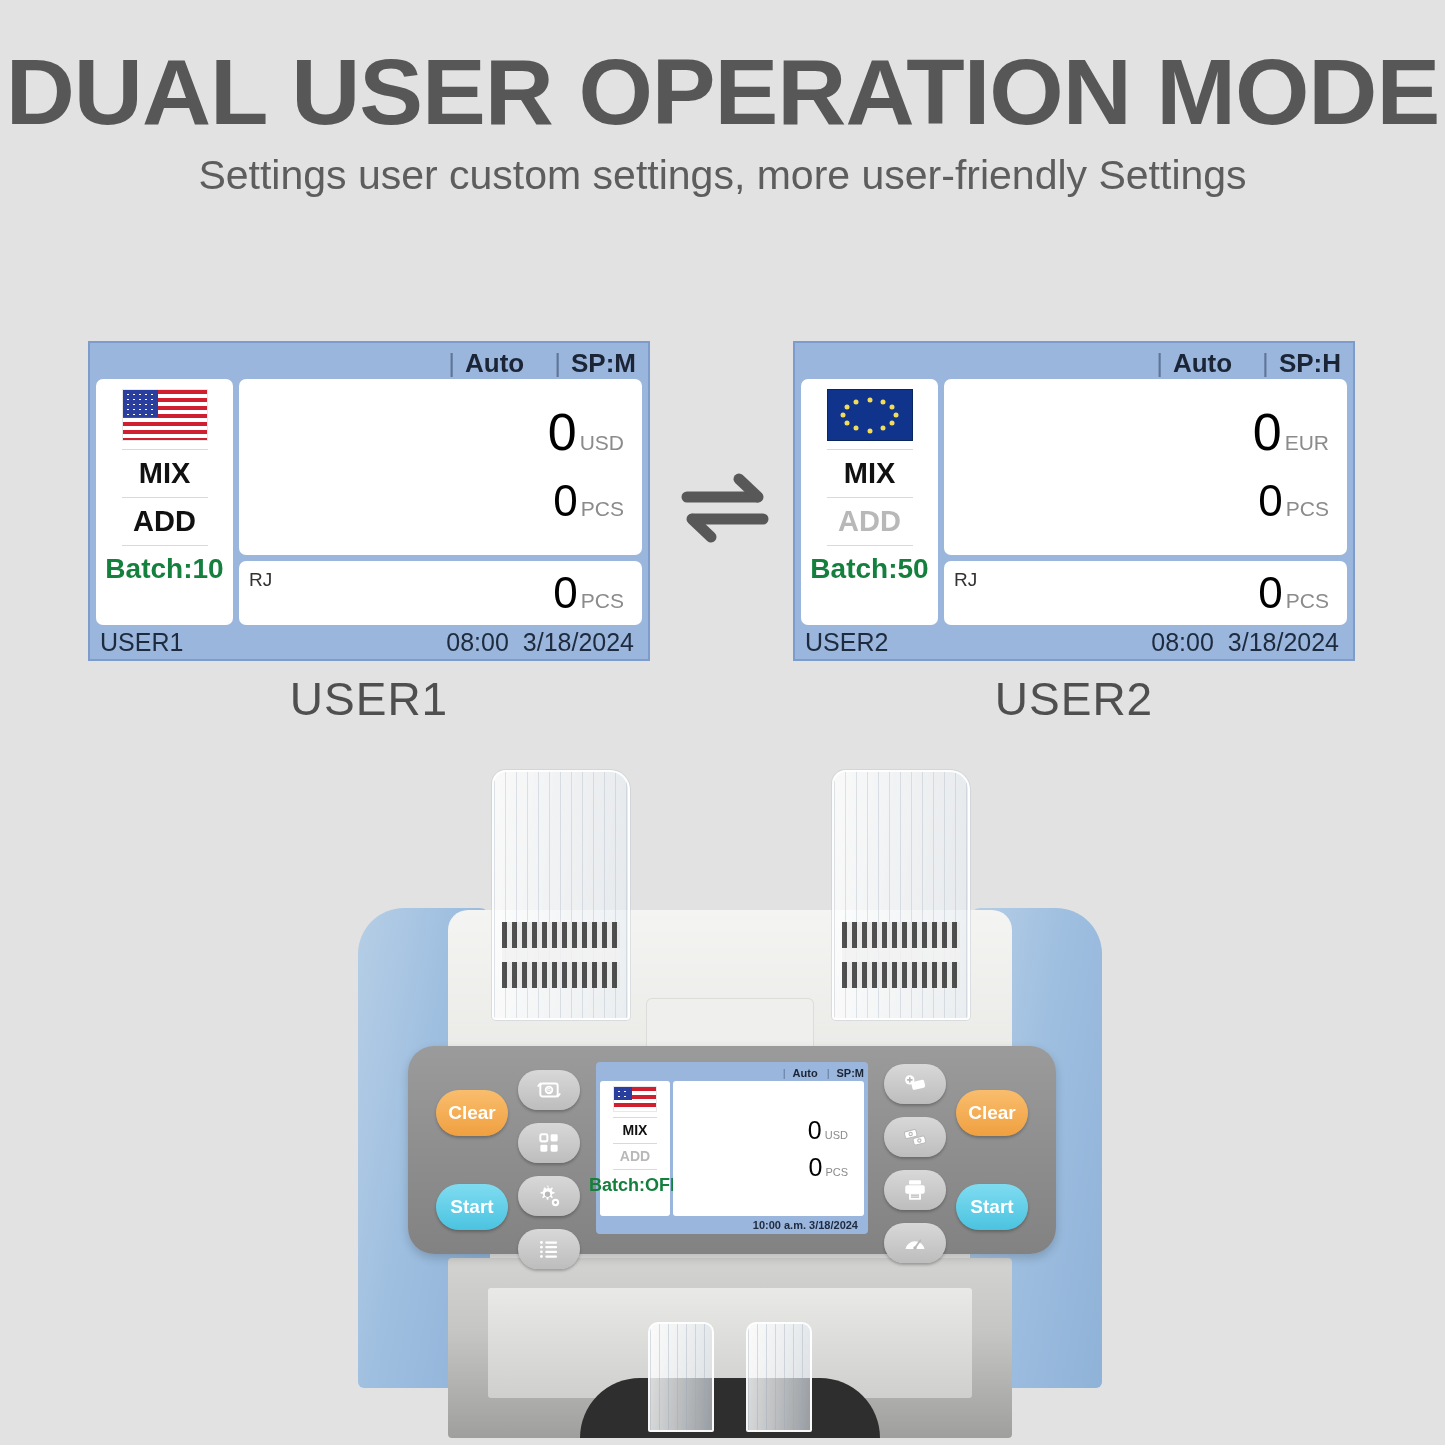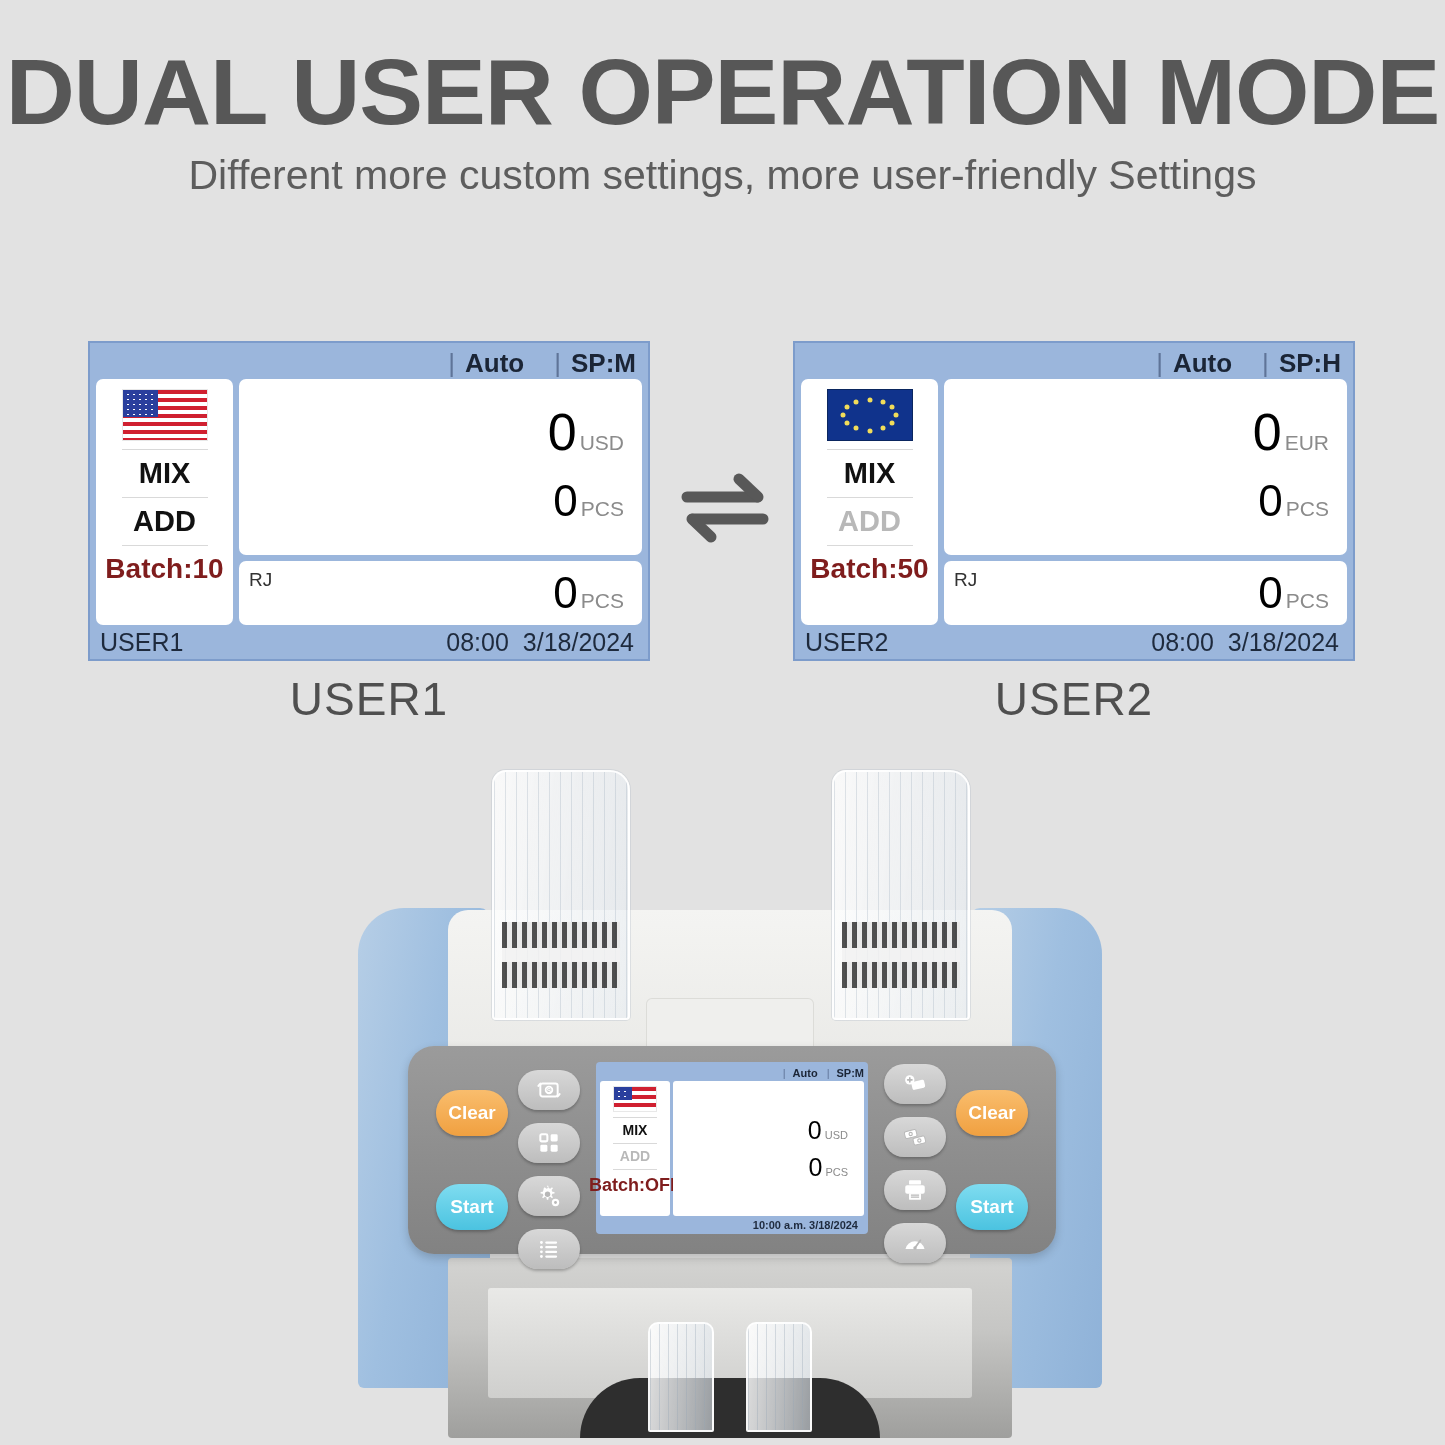--- a/index.html
+++ b/index.html
@@ -48,21 +48,21 @@
   .lcd-body { flex: 1; display: flex; gap: 6px; }
   .lcd-left {
     width: 137px; background: #ffffff; border-radius: 7px;
     display: flex; flex-direction: column; align-items: center;
     padding: 10px 4px 6px 4px;
   }
   .flag-box { width: 86px; height: 52px; position: relative; margin-bottom: 4px; }
   .sep { width: 86px; height: 1px; background: #d9d9d9; margin: 4px 0; }
   .mode-txt { font-size: 29px; font-weight: 700; color: #111; line-height: 1.35; }
   .mode-txt.dim { color: #b8b8b8; }
-  .batch-txt { font-size: 28px; font-weight: 700; color: #7f1d1d; line-height: 1.35; white-space: nowrap; }
+  .batch-txt { font-size: 28px; font-weight: 700; color: #15803d; line-height: 1.35; white-space: nowrap; }
 
   .lcd-right { flex: 1; display: flex; flex-direction: column; gap: 6px; }
   .panel-main {
     flex: 1; background: #fff; border-radius: 7px;
     display: flex; flex-direction: column; justify-content: center;
     align-items: flex-end; padding: 0 18px 4px 0; gap: 26px;
   }
   .panel-rj {
     height: 64px; background: #fff; border-radius: 7px; position: relative;
     display: flex; align-items: center; justify-content: flex-end; padding-right: 18px;
@@ -194,21 +194,21 @@
   .guide .ribs { position: absolute; inset: 0;
     background: repeating-linear-gradient(to right, rgba(150,165,180,.35) 0 1px, transparent 1px 9px); }
   .guide.l { left: 200px; } .guide.r { right: 200px; }
 </style>
 </head>
 <body>
 
 <div class="page">
 
   <div class="main-title">DUAL USER OPERATION MODE</div>
-  <div class="sub-title">Different more custom settings, more user-friendly Settings</div>
+  <div class="sub-title">Settings user custom settings, more user-friendly Settings</div>
 
   <div class="lcd" id="lcd1" style="left:88px; top:341px; width:562px; height:320px;">
     <div class="lcd-inner">
       <div class="lcd-topbar">
         <span class="seg">
             <span class="bar">|</span>
           <span class="auto">Auto</span>
           </span>
         <span class="seg">
             <span class="bar">|</span>

